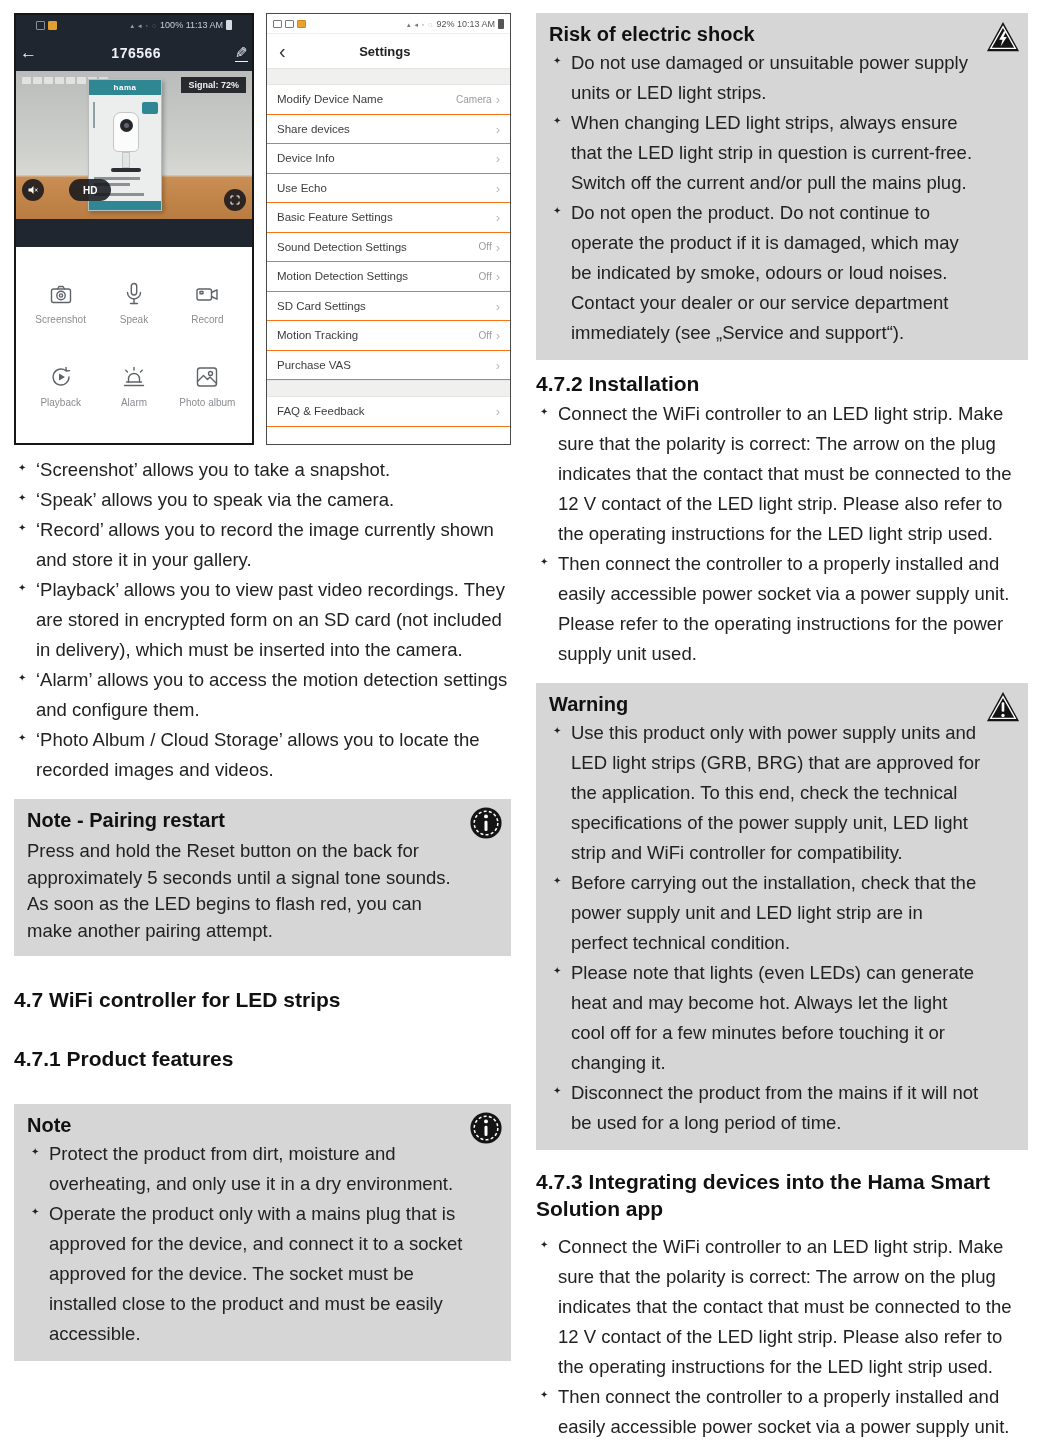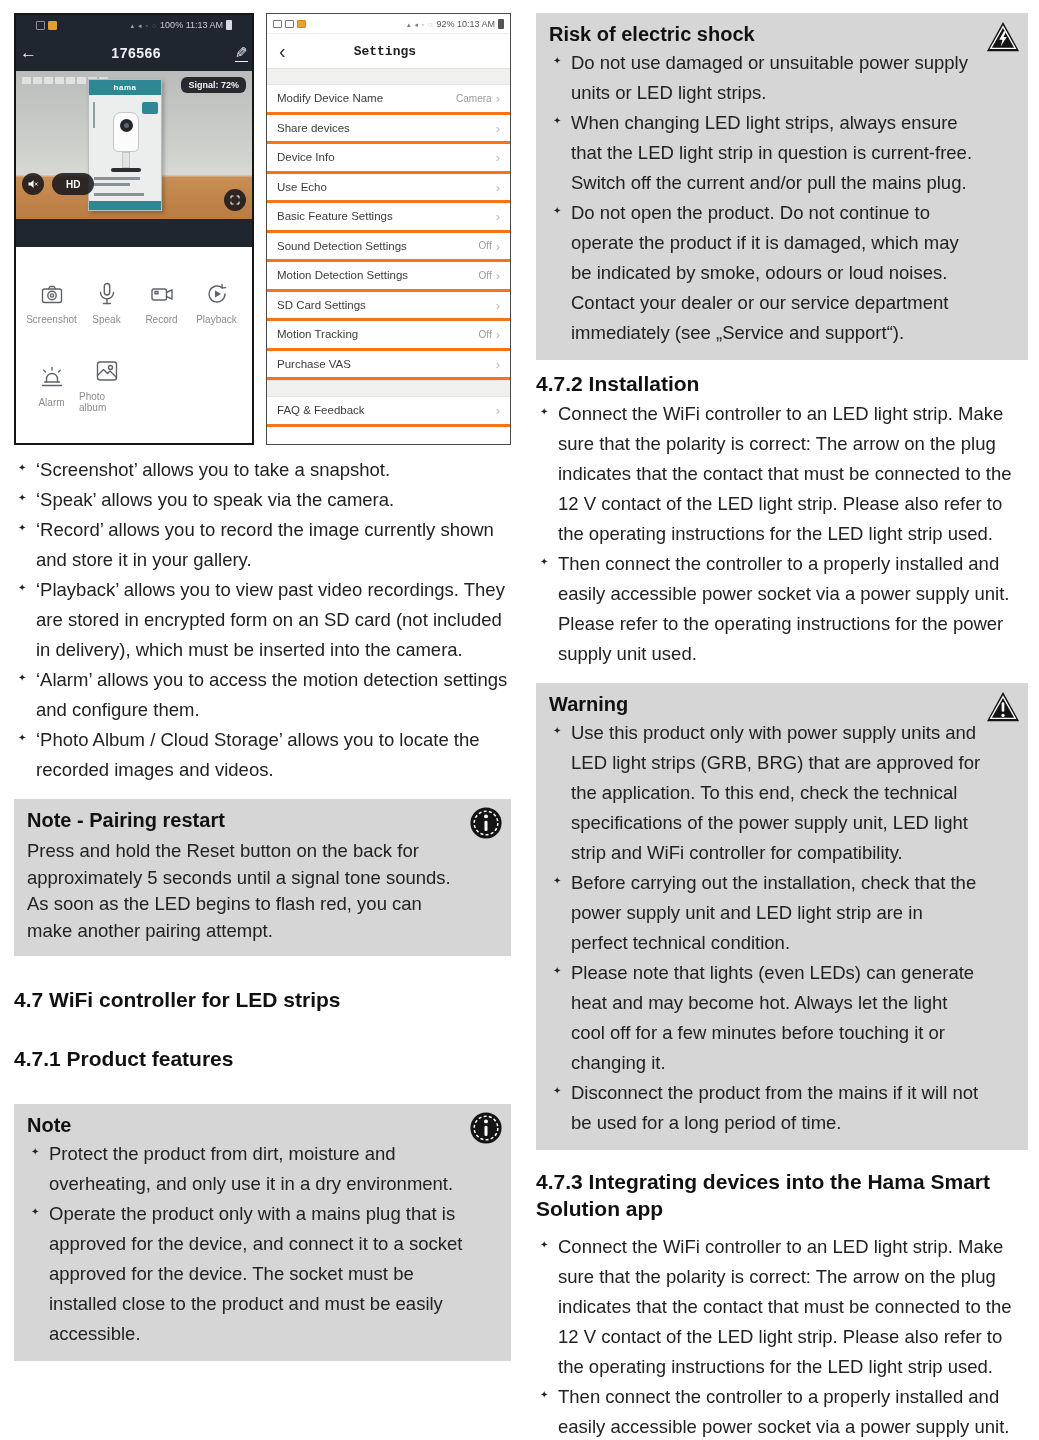--- a/index.html
+++ b/index.html
@@ -29,69 +29,69 @@
   .g-back::before { content:"←"; font-size:17px; }
   .p1-title { flex:1; text-align:center; font-size:14px; font-weight:bold; letter-spacing:.5px; }
   .g-edit::before { content:"✎"; font-size:15px; display:inline-block; transform:scaleX(-1); }
   .p1-nav .g-edit { border-bottom:1px solid #eef1f5; line-height:1.1; }
 
   .p1-video { height:148px; position:relative;
               background:linear-gradient(180deg,#b9bcba 0%,#cfd1cd 55%,#d8d9d4 70%,#c98e53 72%,#b97c42 100%); }
   .ts-row { position:absolute; top:6px; left:6px; display:flex; gap:2px; }
   .ts-row i { display:block; width:9px; height:7px; background:rgba(255,255,255,.55); border-radius:1px; }
   .sig-badge { position:absolute; top:6px; right:6px; background:rgba(18,20,26,.88);
-               color:#f2f2f2; font-size:9px; font-weight:bold; padding:3px 7px; border-radius:6px; }
+               color:#f2f2f2; font-size:9px; font-weight:bold; padding:3px 7px; border-radius:0; }
   .prod-box { position:absolute; left:72px; top:8px; width:74px; height:132px;
               background:#eceeee; border:1px solid #b9bdbd; box-shadow:2px 2px 4px rgba(0,0,0,.25); }
   .pb-head { height:15px; background:#2f8794; color:#fff; font-size:8px; font-weight:bold;
              text-align:center; line-height:15px; letter-spacing:.5px; }
   .pb-badge { position:absolute; right:3px; top:22px; width:16px; height:12px;
               background:#2f8794; border-radius:2px; }
   .pb-lines { position:absolute; left:4px; top:22px; width:14px; height:26px;
               border-left:2px solid #8fa0a4; }
   .pb-cam { position:absolute; left:24px; top:32px; width:26px; height:40px;
             background:#fbfbfb; border:1px solid #c2c6c6; border-radius:8px 8px 5px 5px; }
   .pb-lens { position:absolute; left:6px; top:6px; width:13px; height:13px; background:#23262a;
              border-radius:50%; }
   .pb-lens::after { content:""; position:absolute; left:4px; top:4px; width:5px; height:5px;
                     background:#5d6670; border-radius:50%; }
   .pb-stand { position:absolute; left:33px; top:72px; width:8px; height:16px; background:#e3e5e5;
               border:1px solid #c2c6c6; }
   .pb-base { position:absolute; left:22px; top:88px; width:30px; height:4px; background:#2b2f33;
              border-radius:2px; }
   .pb-txt { position:absolute; left:5px; width:46px; height:3px; background:#8a9296; }
   .pb-foot { position:absolute; bottom:0; left:0; right:0; height:9px; background:#2f8794; }
-  .vid-ctl { position:absolute; bottom:24px; left:6px; display:flex; align-items:center; gap:8px; }
+  .vid-ctl { position:absolute; bottom:18px; left:6px; display:flex; align-items:center; gap:25px; }
   .circ-btn { width:22px; height:22px; border-radius:50%; background:rgba(18,20,26,.85);
               display:flex; align-items:center; justify-content:center; }
   .hd-pill { height:22px; padding:0 14px; border-radius:12px; background:rgba(18,20,26,.85);
              color:#fff; font-size:10px; font-weight:bold; display:flex; align-items:center; }
   .fs-btn { position:absolute; bottom:8px; right:6px; }
   .p1-strip { height:28px; background:#20262f; }
   .p1-controls { height:196px; background:#fff; display:grid;
-                 grid-template-columns:1fr 1fr 1fr 1fr; grid-template-rows:1fr 1fr;
+                 grid-template-columns:1fr 1fr 1fr; grid-template-rows:1fr 1fr;
                  padding:14px 8px 16px; }
   .ctl { display:flex; flex-direction:column; align-items:center; justify-content:center; gap:7px; }
   .ctl svg { width:26px; height:26px; stroke:#5f6368; fill:none; stroke-width:1.4; stroke-linecap:round; stroke-linejoin:round; }
   .ctl-label { font-size:10px; color:#8a8d91; }
 
   .p2-status { height:20px; background:#fff; border-bottom:1px solid #eee; display:flex;
                align-items:center; gap:3px; padding:0 6px; }
   .st2-sq { width:9px; height:8px; border:1px solid #777; border-radius:1px; }
   .st2-sq.orange { background:#e8a22d; border-color:#d08c1a; }
   .p2-status .st-right { color:#555; }
   .p2-status .st-dots::before { color:#777; }
   .p2-status .battery { background:#555; }
   .p2-head { height:34px; display:flex; align-items:center; padding:0 12px; background:#fff; }
   .g-lt::before { content:"‹"; font-size:20px; color:#333; }
   .p2-title { flex:1; text-align:center; font-size:13px; font-weight:bold; color:#222;
-              margin-right:14px;font-family:Liberation Mono, monospace; }
+              margin-right:14px; }
   .p2-band { height:17px; background:#f0f0ef; border-top:1px solid #e4e4e3; border-bottom:1px solid #e4e4e3; }
   .menu-row { height:29.5px; display:flex; align-items:center; padding:0 10px;
-              border-bottom:3px solid #f97316; background:#fff; }
+              border-bottom:1px solid #f97316; background:#fff; }
   .m-label { flex:1; font-size:11.5px; color:#3c3c3e; }
   .m-value { font-size:10px; color:#9a9a9c; margin-right:4px; }
   .m-chev::before { content:"›"; color:#b9b9bc; font-size:13px; }
 
   
   .bullets { margin-top:10px; }
   .bullet { display:flex; font-size:18.5px; line-height:30px; color:#222; }
   .bullet::before { content:"✦"; font-size:10px; line-height:26.5px; width:18px;
                     flex:0 0 18px; text-align:left; padding-left:4px; color:#222; }
   .bullet span { flex:1; }

